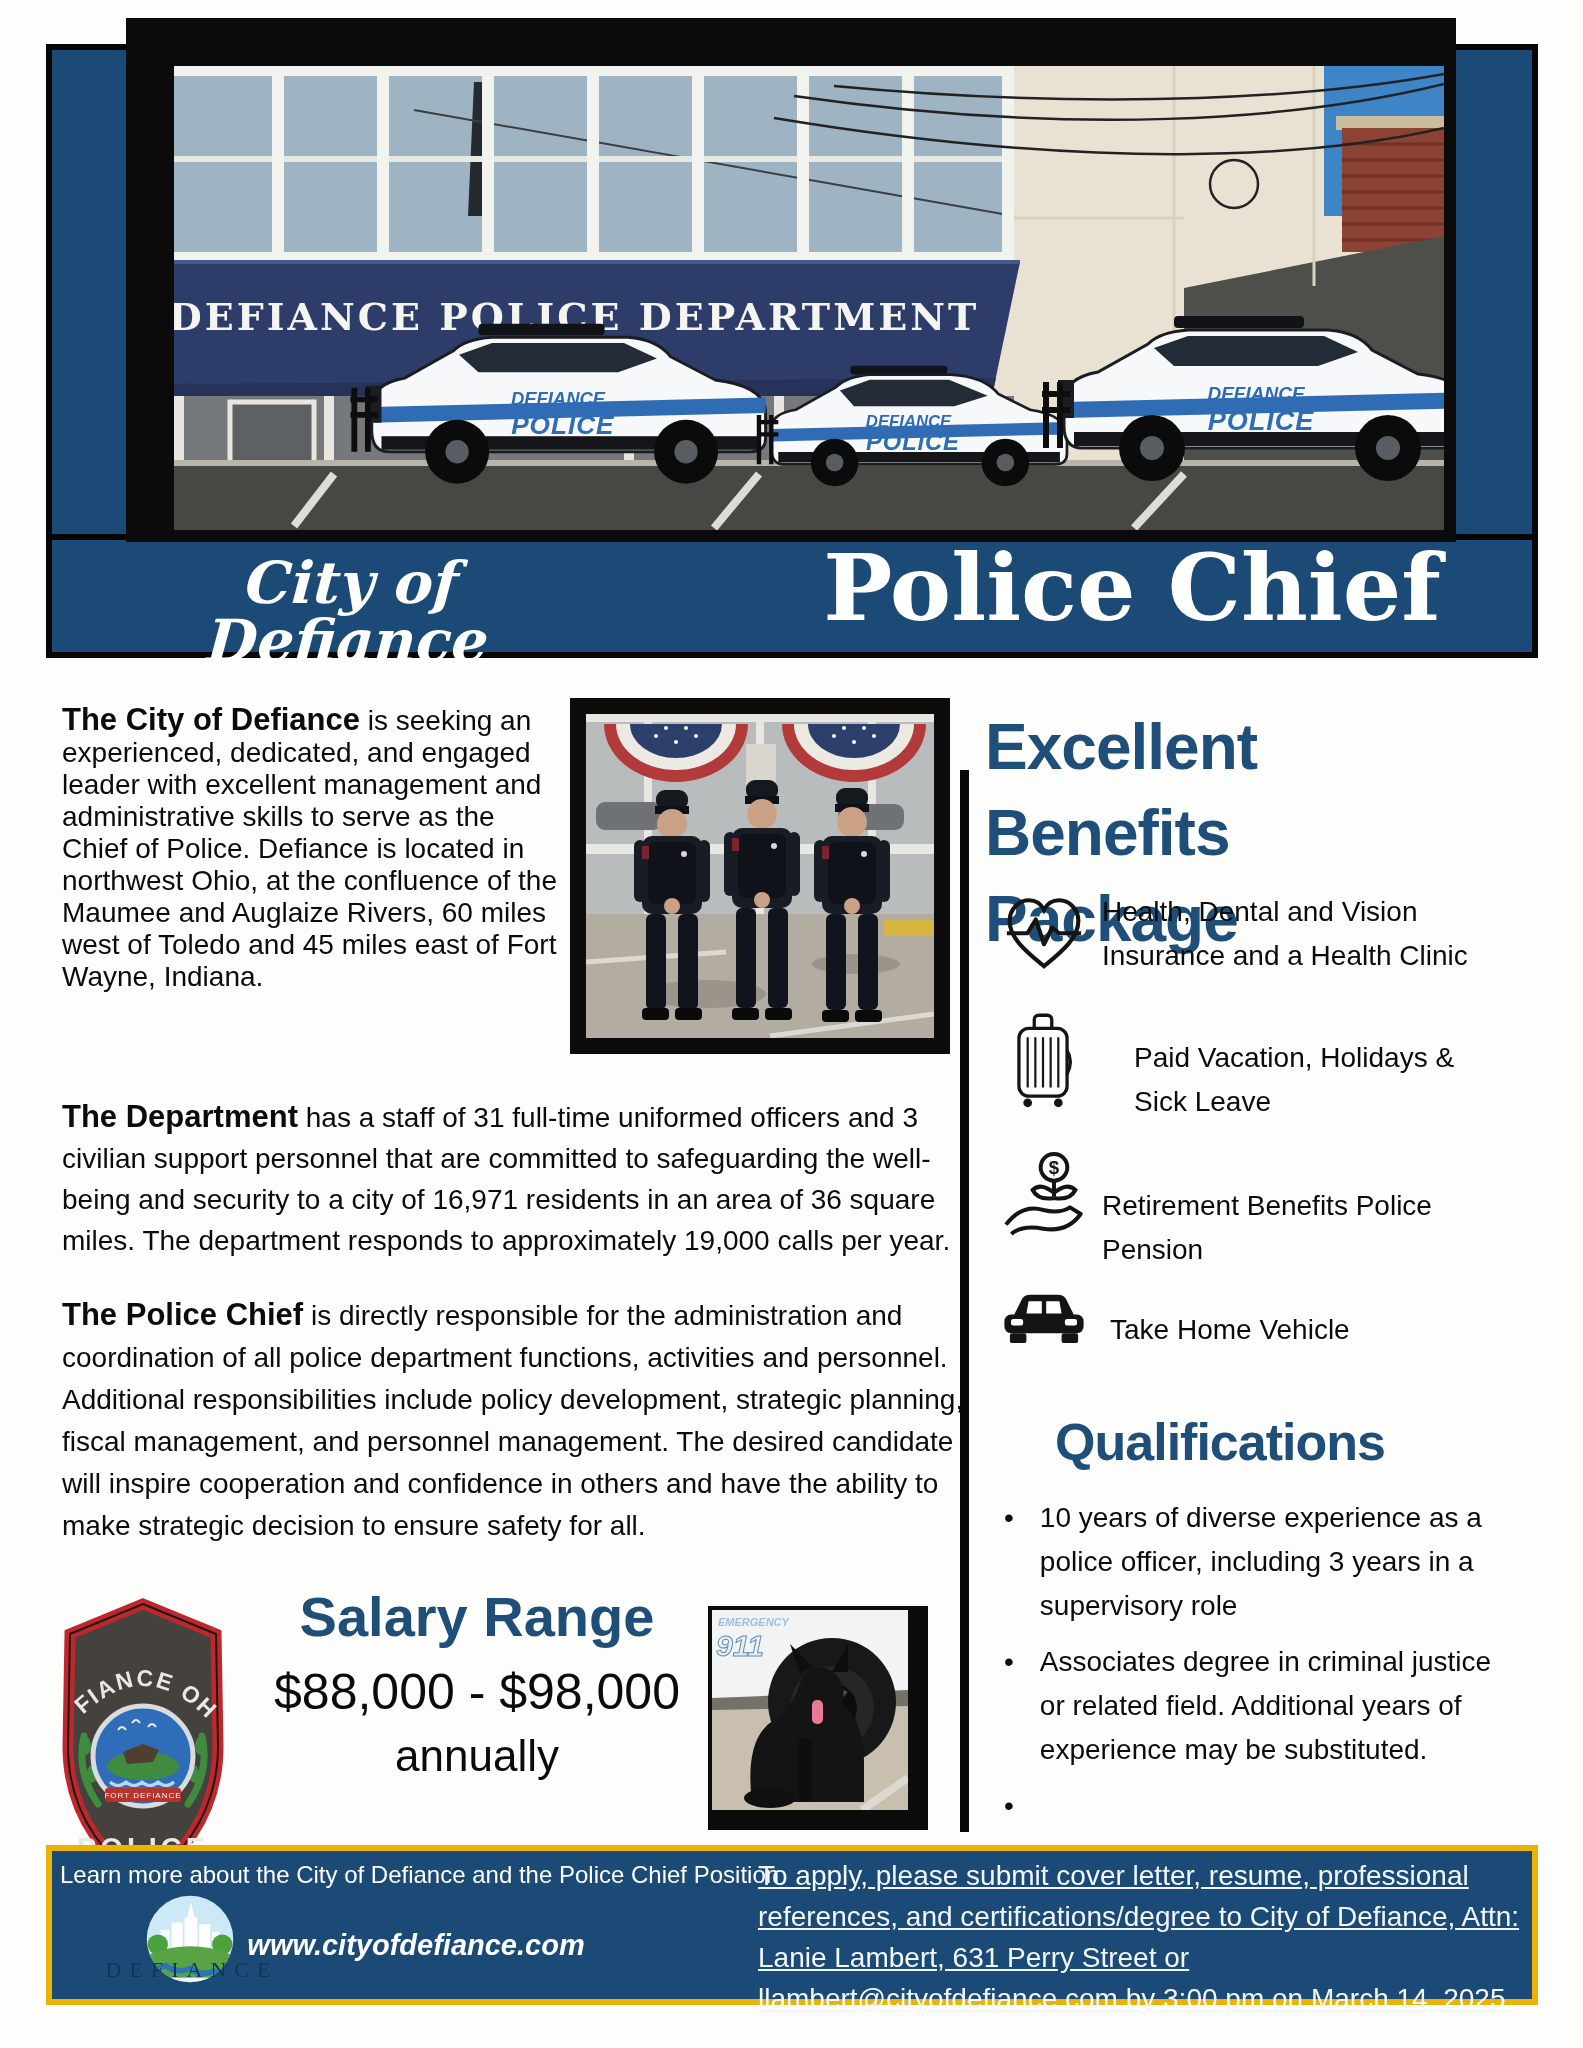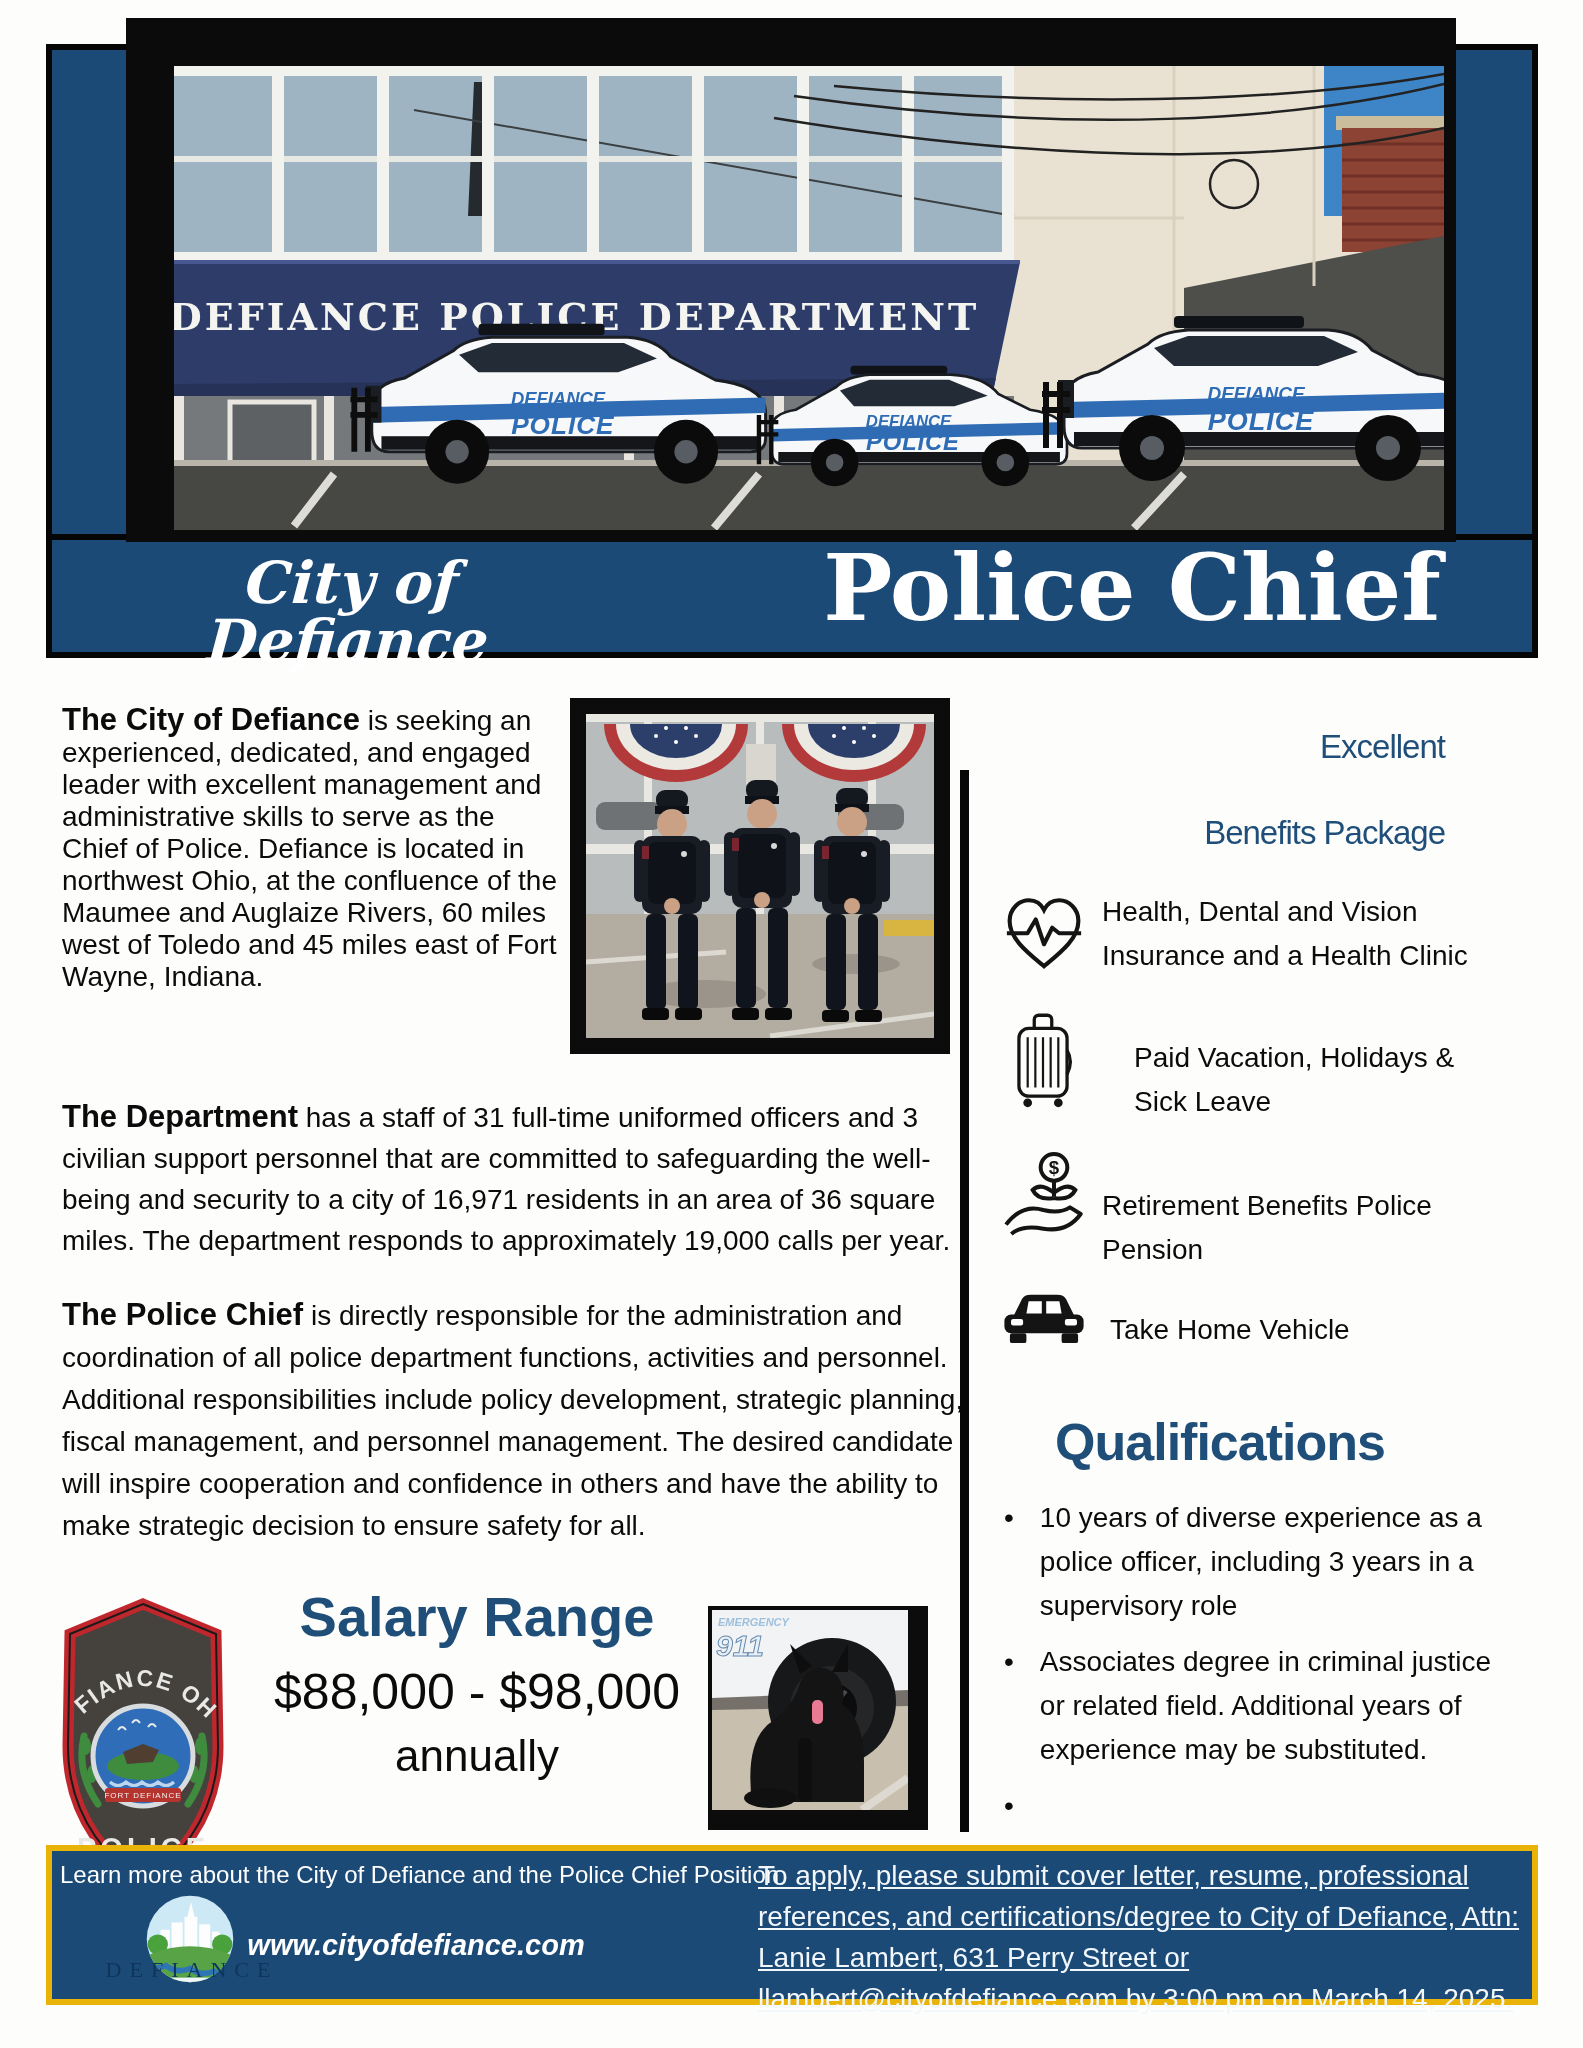--- a/index.html
+++ b/index.html
@@ -35,22 +35,22 @@
   .salary-title{font-size:56px;font-weight:bold;color:#1f4e79;line-height:1.05;}
   .salary-range{font-size:50px;margin-top:16px;}
   .salary-period{font-size:44px;margin-top:10px;}
   .k9-frame{left:708px;top:1606px;width:220px;height:224px;background:#0c0c0c;
             padding:4px;box-sizing:border-box;}
   .k9-frame svg{display:block;width:196px;height:200px;}
 
   .divider{left:960px;top:770px;width:9px;height:1062px;background:#070707;}
 
   
-  .benefits-heading{left:985px;top:704px;width:460px;text-align:right;color:#1f4e79;
-                    font-weight:normal;font-size:33px;line-height:86px;letter-spacing:-1px;}
+  .benefits-heading{left:985px;top:704px;width:460px;text-align:left;color:#1f4e79;
+                    font-weight:bold;font-size:64px;line-height:86px;letter-spacing:-1px;}
   .benefit-icon{width:88px;height:88px;}
   .benefit-text{font-size:28px;line-height:44px;white-space:pre-line;width:440px;}
   .qual-heading{left:1010px;top:1412px;width:420px;text-align:center;color:#1f4e79;
                 font-weight:bold;font-size:52px;letter-spacing:-1px;}
   .bullet-row{left:1004px;width:540px;display:flex;}
   .bullet-dot{font-size:28px;line-height:44px;margin-right:26px;}
   .bullet-text{font-size:28px;line-height:44px;width:460px;}
 
   
   .footer{left:46px;top:1845px;width:1480px;height:148px;background:#1b4a77;border:6px solid #eab308;}

